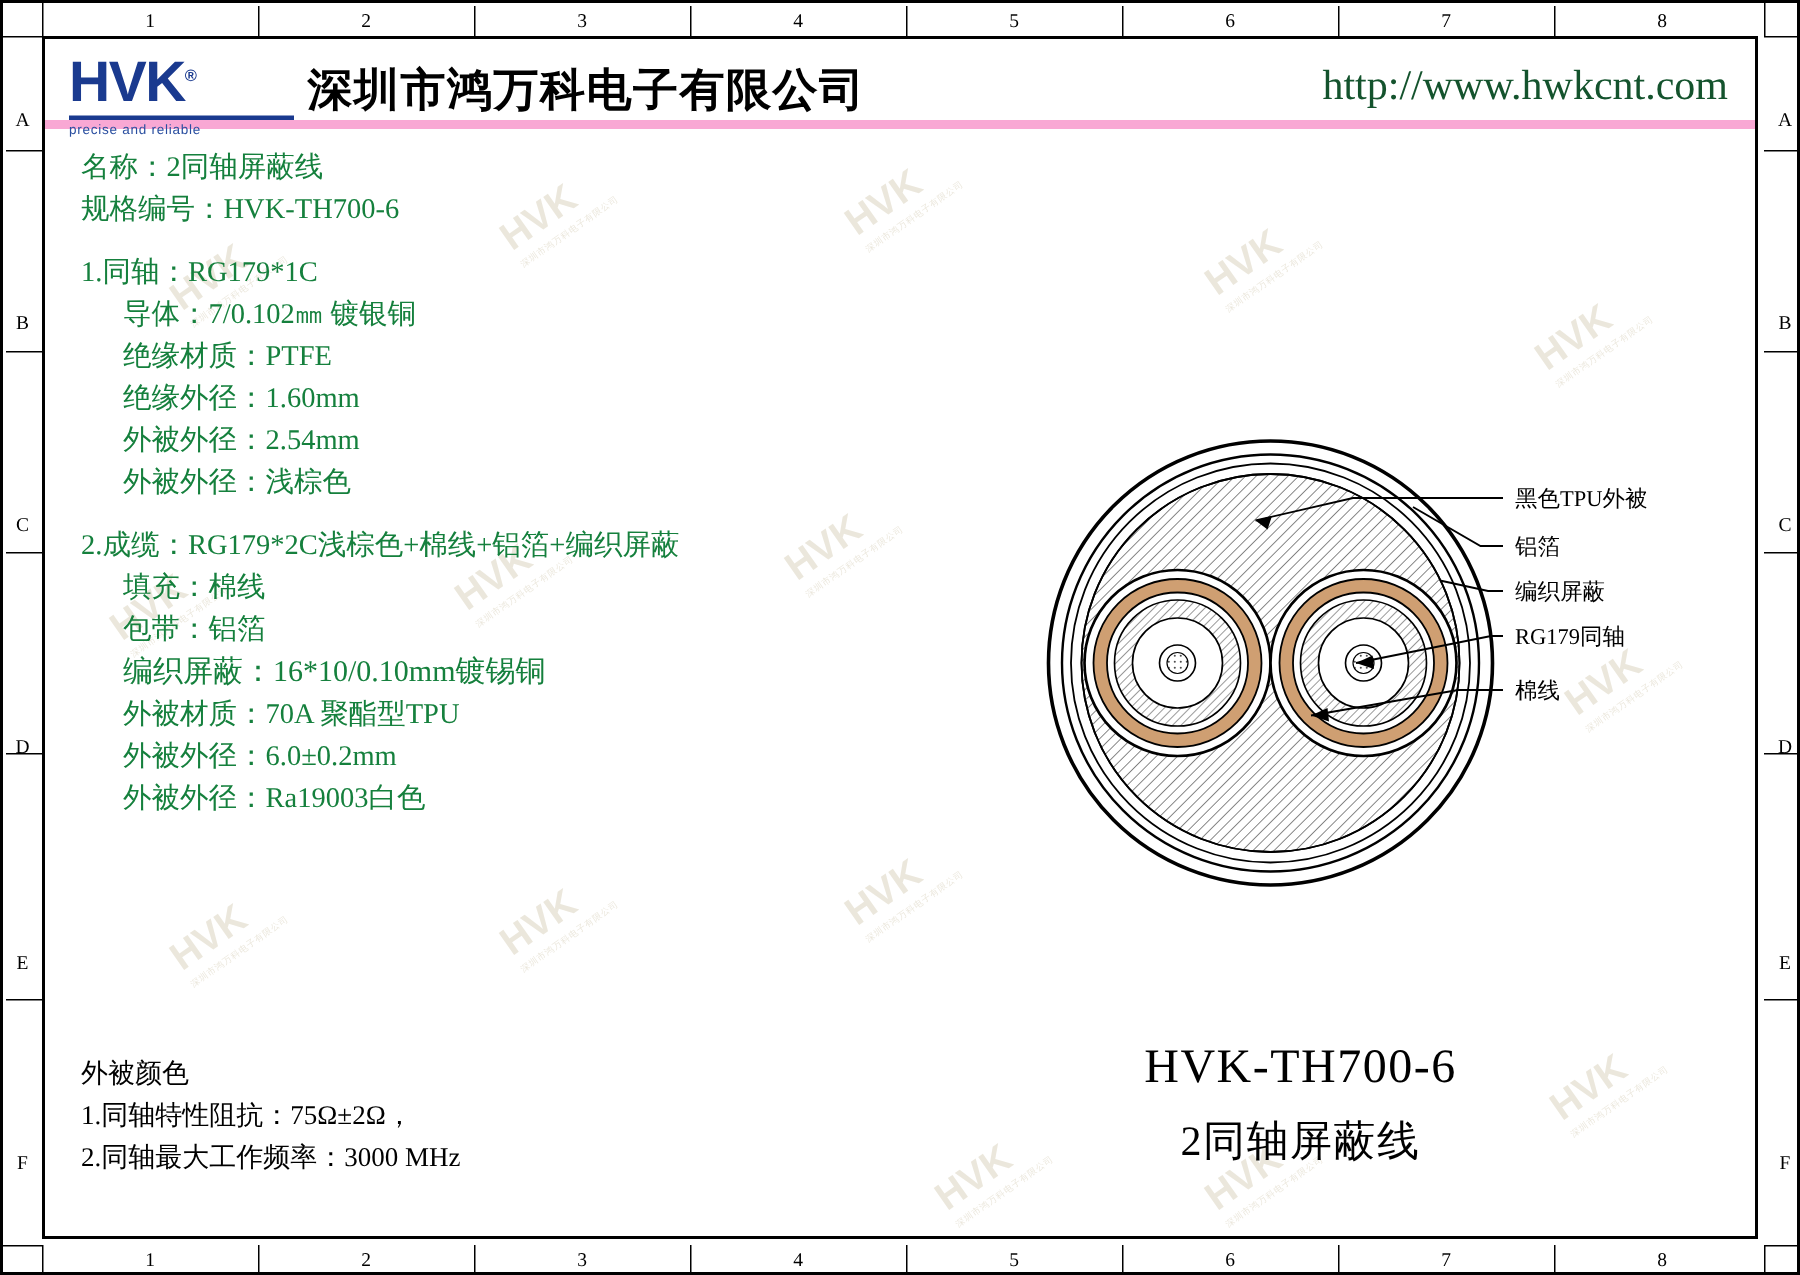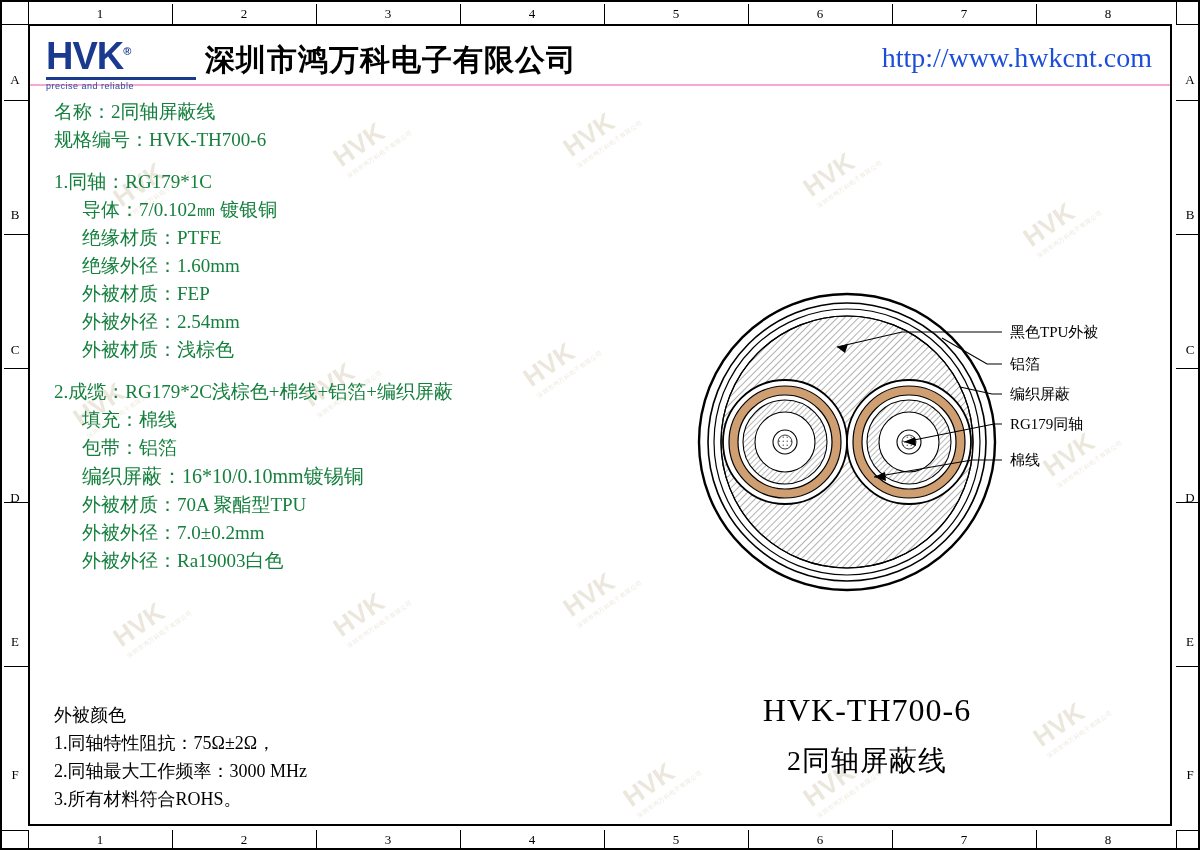--- a/index.html
+++ b/index.html
@@ -28,21 +28,21 @@
     font-family:"Liberation Serif", serif;
     color:#000;
     text-align:center;
   }
   .lbl-top,.lbl-bottom{width:20px;}
   .lbl-left,.lbl-right{width:20px;}
 
   
   .header{
     position:absolute;left:28px;top:24px;right:28px;height:60px;
-    border-bottom:2px solid #f9a8d4;
+    border-bottom:6px solid #f9a8d4;
     box-sizing:border-box;
   }
   .logo{
     position:absolute;left:16px;top:6px;width:150px;
   }
   .logo-text{
     font-family:"Liberation Sans", sans-serif;
     font-weight:bold;
     font-size:38px;
     color:#1a3a8f;
@@ -65,21 +65,21 @@
     font-family:"Liberation Serif", serif;
     font-weight:bold;
     font-size:30px;
     color:#000;
     letter-spacing:1px;
   }
   .weburl{
     position:absolute;right:18px;top:16px;
     font-family:"Liberation Serif", serif;
     font-size:28px;
-    color:#1d4ed8;
+    color:#14532d;
     letter-spacing:0px;
   }
 
   
   .specs{
     position:absolute;left:52px;top:100px;width:560px;
     font-size:19px;
     line-height:1.0;
     color:#15803d;
   }
@@ -237,38 +237,36 @@
   </div>
 
   <div class="specs">
     <div class="specline">名称：2同轴屏蔽线</div>
     <div class="specline">规格编号：HVK-TH700-6</div>
     <div class="gap"></div>
     <div class="specline">1.同轴：RG179*1C</div>
     <div class="specline indent1">导体：7/0.102㎜ 镀银铜</div>
     <div class="specline indent1">绝缘材质：PTFE</div>
     <div class="specline indent1">绝缘外径：1.60mm</div>
-    <div class="specline indent1">外被材质：FEP</div>
     <div class="specline indent1">外被外径：2.54mm</div>
-    <div class="specline indent1">外被材质：浅棕色</div>
+    <div class="specline indent1">外被外径：浅棕色</div>
     <div class="gap"></div>
     <div class="specline">2.成缆：RG179*2C浅棕色+棉线+铝箔+编织屏蔽</div>
     <div class="specline indent2">填充：棉线</div>
     <div class="specline indent2">包带：铝箔</div>
     <div class="specline indent2 sm2">编织屏蔽：16*10/0.10mm镀锡铜</div>
     <div class="specline indent2">外被材质：70A 聚酯型TPU</div>
-    <div class="specline indent2">外被外径：7.0±0.2mm</div>
+    <div class="specline indent2">外被外径：6.0±0.2mm</div>
     <div class="specline indent2">外被外径：Ra19003白色</div>
   </div>
 
   <div class="elec">
     <div class="t">外被颜色</div>
     <div class="t">1.同轴特性阻抗：75Ω±2Ω，</div>
     <div class="t">2.同轴最大工作频率：3000 MHz</div>
-    <div class="t">3.所有材料符合ROHS。</div>
   </div>
 
   <div class="parttitle">HVK-TH700-6</div>
   <div class="parttitle2">2同轴屏蔽线</div>
 
   <svg class="drawing" viewBox="0 0 560 420">
     <defs>
       <pattern id="hatch" width="5" height="5" patternUnits="userSpaceOnUse" patternTransform="rotate(45)">
         <line x1="0" y1="0" x2="0" y2="5" stroke="#555" stroke-width="1.1"></line>
       </pattern>

